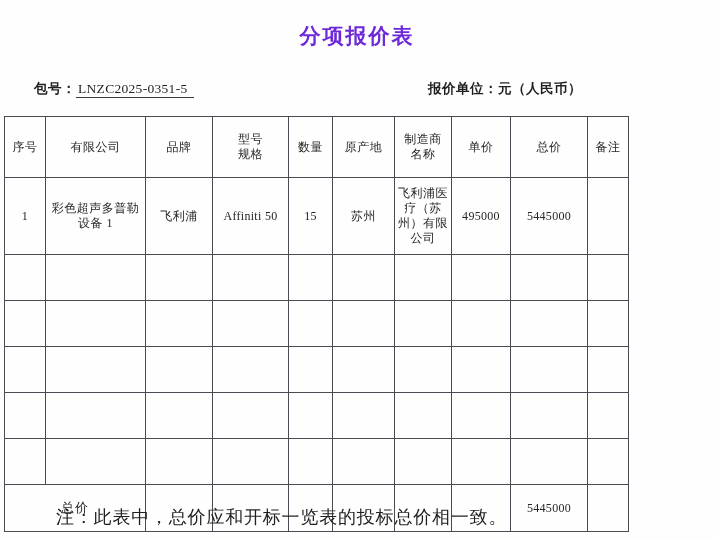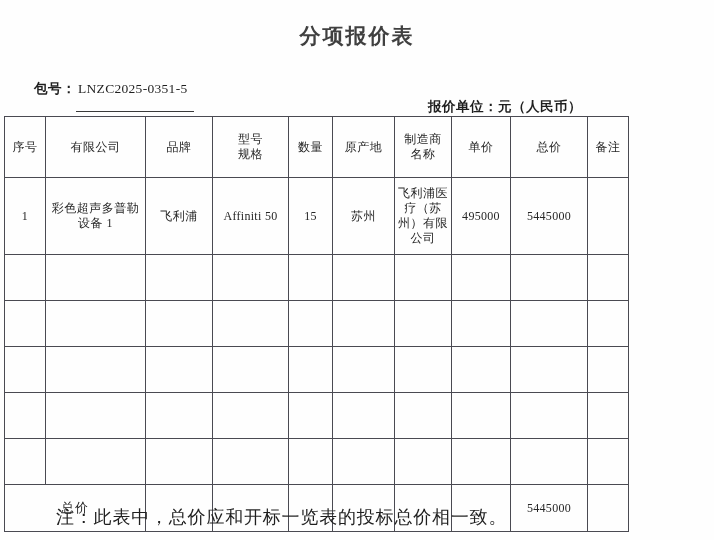--- a/index.html
+++ b/index.html
@@ -24,21 +24,21 @@
   
   .doc-title {
     position: absolute;
     top: 22px;
     left: 0;
     width: 714px;
     text-align: center;
     font-size: 21px;
     font-weight: bold;
     letter-spacing: 2px;
-    color: #404040;
+    color: #6d28d9;
     font-family: "DejaVu Serif", "Liberation Serif", serif;
   }
   
   .meta-row {
     position: absolute;
     top: 80px;
     left: 14px;
     width: 624px;
     height: 24px;
   }
@@ -48,29 +48,29 @@
     top: 0;
     font-size: 13.5px;
     white-space: nowrap;
     color: #1f1f1f;
     font-weight: bold;
     font-family: "DejaVu Serif", "Liberation Serif", serif;
   }
   .meta-left .pkg-label { letter-spacing: 0.5px; }
   .meta-left .pkg-value {
     border-bottom: 1px solid #3a3a3a;
-    padding: 0 6px 15px 2px;
+    padding: 0 6px 1px 2px;
     font-family: "Liberation Serif", "DejaVu Serif", serif;
     font-weight: normal;
     letter-spacing: 0.3px;
   }
   .meta-right {
     position: absolute;
     left: 414px;
-    top: 18px;
+    top: 0;
     font-size: 13.5px;
     white-space: nowrap;
     color: #1f1f1f;
     font-weight: bold;
     font-family: "DejaVu Serif", "Liberation Serif", serif;
     letter-spacing: 0.5px;
   }
   
   table.quote {
     position: absolute;

